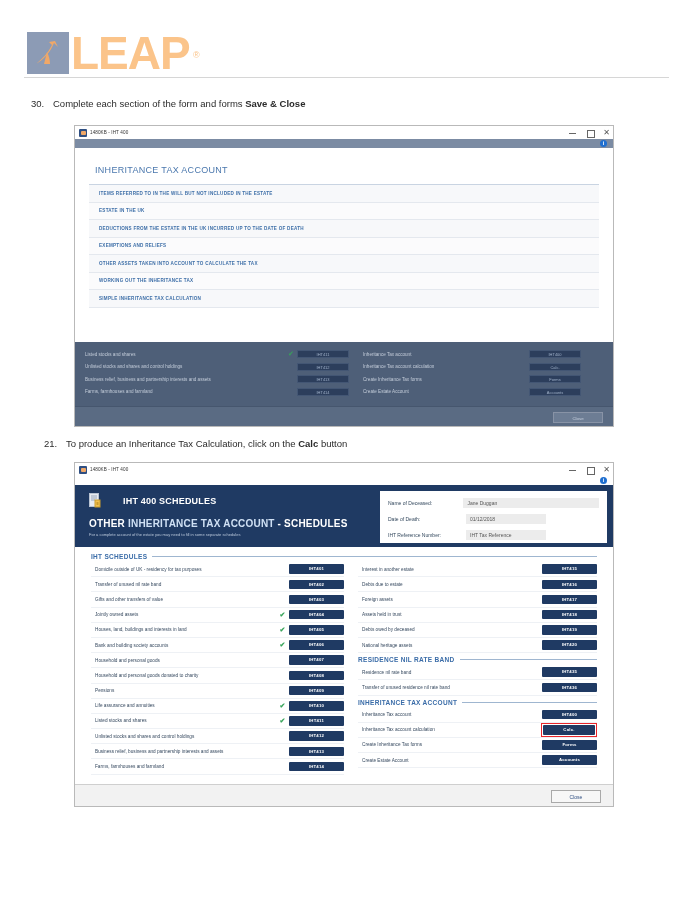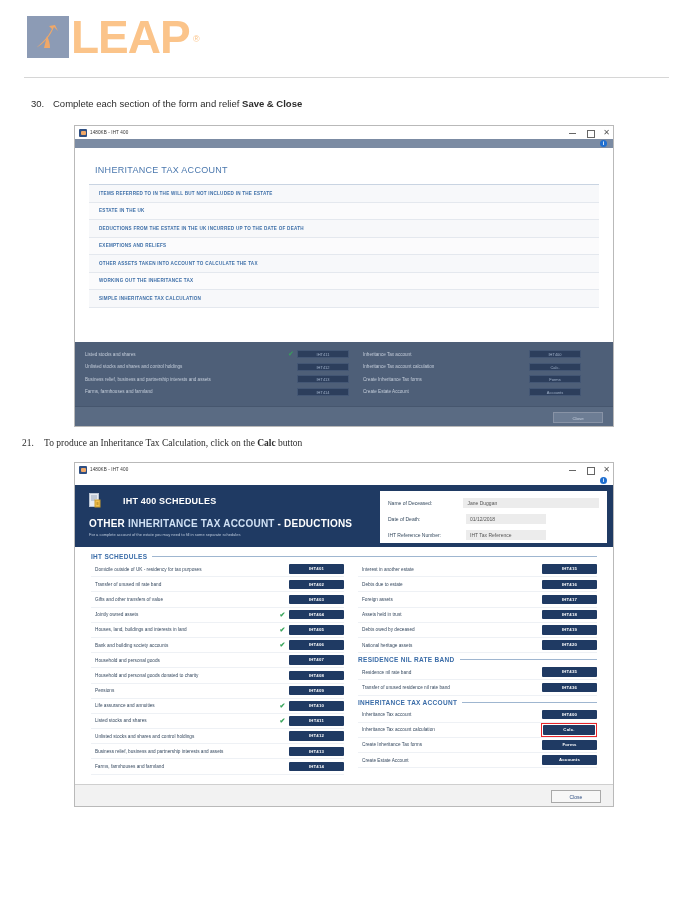--- a/index.html
+++ b/index.html
@@ -9,21 +9,21 @@
     font-family: "Liberation Sans", sans-serif;
     position: relative;
     overflow: hidden;
   }
 
   
   .page-header {
     position: absolute; left: 0; top: 0; width: 693px; height: 78px;
   }
   .logo-wrap {
-    position: absolute; left: 27px; top: 16px;
+    position: absolute; left: 27px; top: 32px;
     display: flex; align-items: flex-start;
   }
   .logo-mark {
     width: 42px; height: 42px; background: #8c9bb5;
     position: relative; overflow: hidden;
   }
   .logo-mark svg { position: absolute; left: 6px; top: 6px; }
   .logo-text {
     font-size: 46px; font-weight: bold; color: #fbc48a;
     letter-spacing: -1px; line-height: 42px; margin-left: 2px;
@@ -242,21 +242,21 @@
     </div>
     <div class="logo-text">
       <span>LEAP</span>
       <span class="logo-reg">®</span>
     </div>
   </div>
   <div class="header-rule"></div>
 </div>
 
 <div class="step" style="left:31px; top:98px;">
-  <span class="num">30.</span><span>Complete each section of the form and relief </span><b>Save &amp; Close</b><span></span>
+  <span class="num">30.</span><span>Complete each section of the form and forms </span><b>Save &amp; Close</b><span></span>
 </div>
 
 <div class="window" id="win1">
 
   <div class="titlebar">
     <div class="tb-icon"></div>
     <div class="tb-title">1480KB - IHT 400</div>
     <div class="tb-controls">
       <div class="tb-btn tb-min"></div>
       <div class="tb-btn tb-max"></div>
@@ -328,21 +328,21 @@
         <div class="bd-mid">Create Estate Account</div>
         <div class="bd-right">Accounts</div>
       </div>
     </div>
     <div class="bd-bottombar">
       <div class="bd-close">Close</div>
     </div>
   </div>
 </div>
 
-<div class="step" style="left:22px; top:438px;font-family:Liberation Serif, serif;">
+<div class="step" style="left:44px; top:438px;">
   <span class="num">21.</span><span>To produce an Inheritance Tax Calculation, click on the </span><b>Calc</b><span> button</span>
 </div>
 
 <div class="window" id="win2">
 
   <div class="titlebar">
     <div class="tb-icon"></div>
     <div class="tb-title">1480KB - IHT 400</div>
     <div class="tb-controls">
       <div class="tb-btn tb-min"></div>
@@ -364,21 +364,21 @@
               <rect x="0.5" y="0.5" width="9" height="13" fill="#e8ecf2" stroke="#b8c3d2"></rect>
               <rect x="2" y="2.5" width="6" height="1" fill="#9aa8bb"></rect>
               <rect x="2" y="4.5" width="6" height="1" fill="#9aa8bb"></rect>
               <rect x="2" y="6.5" width="4" height="1" fill="#9aa8bb"></rect>
               <rect x="6" y="7" width="5" height="7" fill="#f2c14e" stroke="#c99c2e"></rect>
               <rect x="7.5" y="9" width="2" height="3" fill="#c99c2e"></rect>
             </svg>
           </div>
           <div class="w2-title1">IHT 400 SCHEDULES</div>
         </div>
-        <div class="w2-title2"><span>OTHER </span><span class="hl">INHERITANCE TAX ACCOUNT</span><span> - DEDUCTIONS</span></div>
+        <div class="w2-title2"><span>OTHER </span><span class="hl">INHERITANCE TAX ACCOUNT</span><span> - SCHEDULES</span></div>
         <div class="w2-sub">For a complete account of the estate you may need to fill in some separate schedules</div>
       </div>
 
       <div class="w2-fields">
         <div class="w2-field">
           <div class="w2-flabel">Name of Deceased:</div>
           <div class="w2-finput wide">Jane Duggan</div>
         </div>
         <div class="w2-field">
           <div class="w2-flabel">Date of Death:</div>

